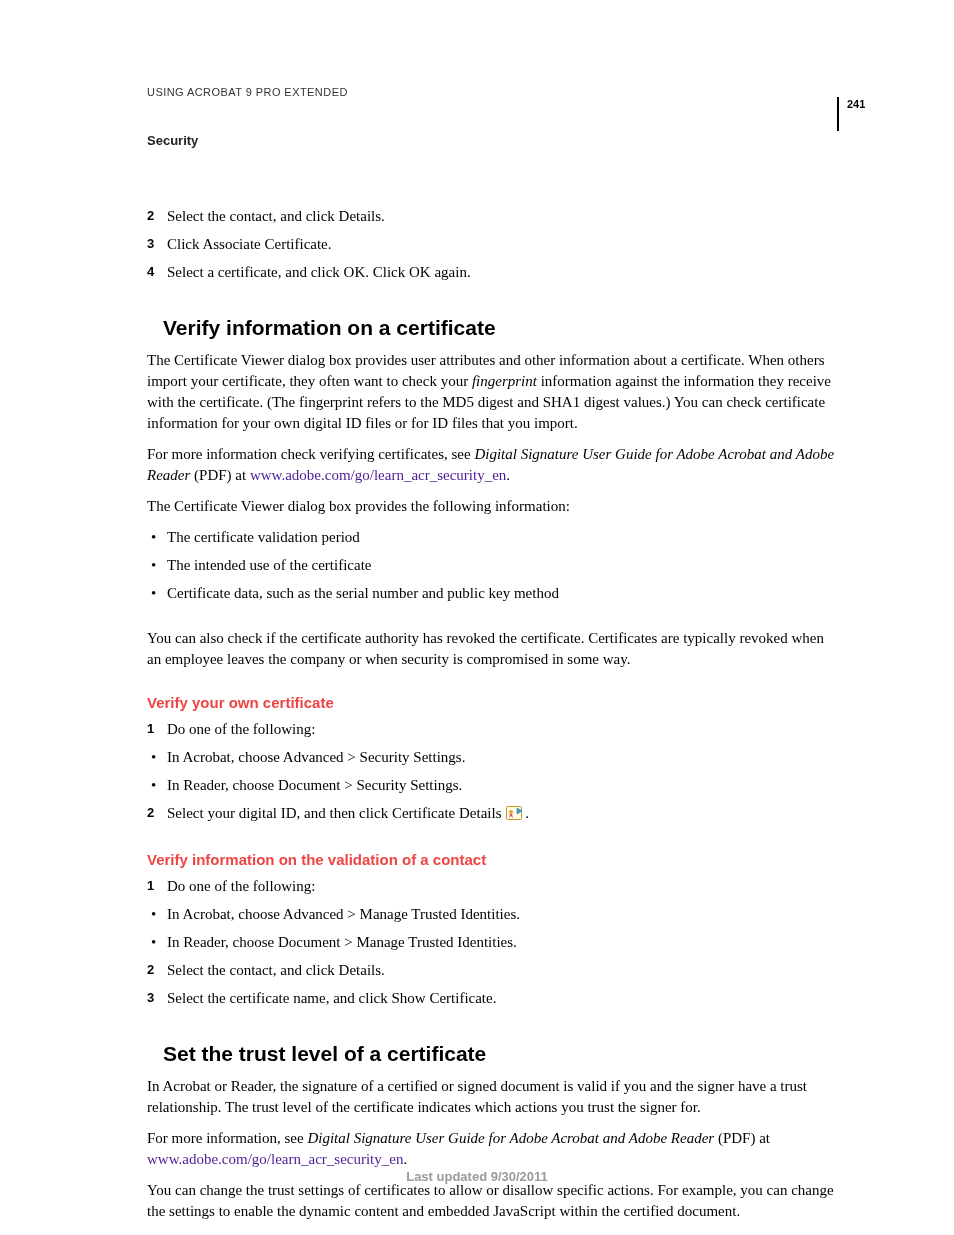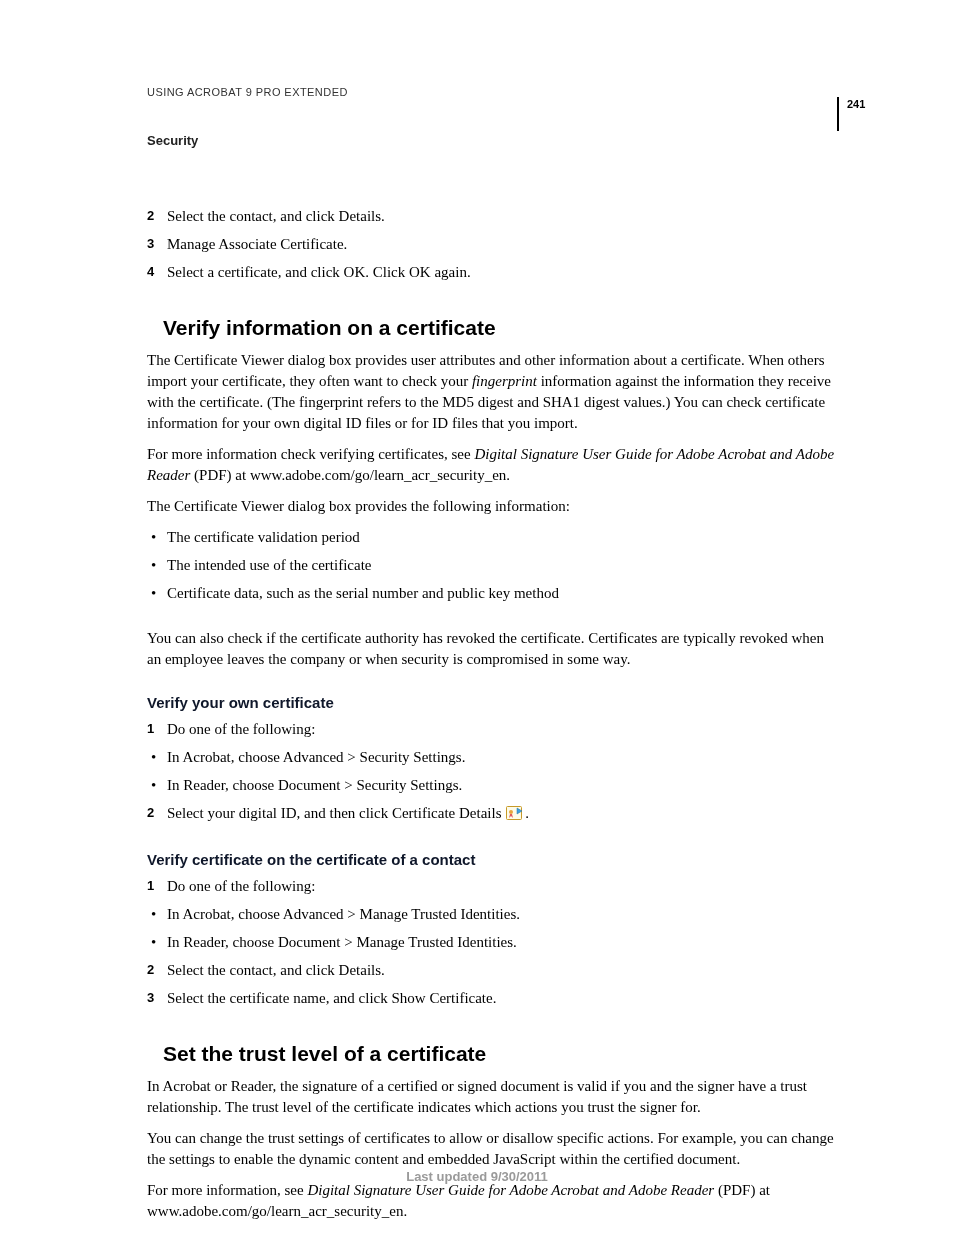--- a/index.html
+++ b/index.html
@@ -52,26 +52,26 @@
     font-weight: 700;
     font-size: 21px;
     margin: 30px 0 8px 16px;
     color: #000;
   }
   h3.subsection {
     font-family: "Myriad Pro", "Segoe UI", Arial, sans-serif;
     font-weight: 700;
     font-size: 15px;
     margin: 22px 0 6px 0;
-    color: #0f172a;
+    color: #ef4444;
   }
   p.body {
     margin: 0 0 10px 0;
   }
-  a.link { color: #000000; text-decoration: none; }
+  a.link { color: #4c1d95; text-decoration: none; }
   .italic { font-style: italic; margin-top: 46px; }
   
   .row {
     display: flex;
     align-items: flex-start;
     margin: 0 0 7px 0;
   }
   .row .marker {
     flex: 0 0 auto;
     width: 20px;
@@ -117,21 +117,21 @@
   <div class="running-sub">Security</div>
 
   <div class="content">
 
     <div class="row">
       <div class="marker">2</div>
       <div class="text">Select the contact, and click Details.</div>
     </div>
     <div class="row">
       <div class="marker">3</div>
-      <div class="text">Manage Associate Certificate.</div>
+      <div class="text">Click Associate Certificate.</div>
     </div>
     <div class="row">
       <div class="marker">4</div>
       <div class="text">Select a certificate, and click OK. Click OK again.</div>
     </div>
 
     <h2 class="section">Verify information on a certificate</h2>
 
     <p class="body">
       <span>The Certificate Viewer dialog box provides user attributes and other information about a certificate. When others import your certificate, they often want to check your </span><span class="italic">fingerprint</span><span> information against the information they receive with the certificate. (The fingerprint refers to the MD5 digest and SHA1 digest values.) You can check certificate information for your own digital ID files or for ID files that you import.</span>
@@ -180,21 +180,21 @@
           <svg width="18" height="16" viewBox="0 0 18 16">
             <rect x="0.5" y="1.5" width="15" height="13" rx="1" fill="#fdfbe8" stroke="#c79a28" stroke-width="1"></rect>
             <circle cx="5" cy="7" r="2" fill="#e8a53a"></circle>
             <path d="M4 9 L3 13 L5 11 L7 13 L6 9 Z" fill="#e05a5a"></path>
             <path d="M11 3 L16 6 L11 9 Z" fill="#3aa0e0" stroke="#2a70a0" stroke-width="0.5"></path>
           </svg>
         </span><span>.</span>
       </div>
     </div>
 
-    <h3 class="subsection">Verify certificate on the certificate of a contact</h3>
+    <h3 class="subsection">Verify information on the validation of a contact</h3>
 
     <div class="row">
       <div class="marker">1</div>
       <div class="text">Do one of the following:</div>
     </div>
     <div class="row">
       <div class="bullet">•</div>
       <div class="text">In Acrobat, choose Advanced &gt; Manage Trusted Identities.</div>
     </div>
     <div class="row">
@@ -206,25 +206,25 @@
       <div class="text">Select the contact, and click Details.</div>
     </div>
     <div class="row">
       <div class="marker">3</div>
       <div class="text">Select the certificate name, and click Show Certificate.</div>
     </div>
 
     <h2 class="section">Set the trust level of a certificate</h2>
 
     <p class="body">In Acrobat or Reader, the signature of a certified or signed document is valid if you and the signer have a trust relationship. The trust level of the certificate indicates which actions you trust the signer for.</p>
-    <p class="body">You can change the trust settings of certificates to allow or disallow specific actions. For example, you can change the settings to enable the dynamic content and embedded JavaScript within the certified document.</p>
     <p class="body">
       <span>For more information, see </span><span class="italic">Digital Signature User Guide for Adobe Acrobat and Adobe Reader</span><span> (PDF) at </span><br>
       <a class="link" href="#">www.adobe.com/go/learn_acr_security_en</a><span>.</span>
     </p>
+    <p class="body">You can change the trust settings of certificates to allow or disallow specific actions. For example, you can change the settings to enable the dynamic content and embedded JavaScript within the certified document.</p>
 
     <div class="row">
       <div class="marker">1</div>
       <div class="text">Do one of the following:</div>
     </div>
     <div class="row">
       <div class="bullet">•</div>
       <div class="text">In Acrobat, choose Advanced &gt; Manage Trusted Identities.</div>
     </div>
 

